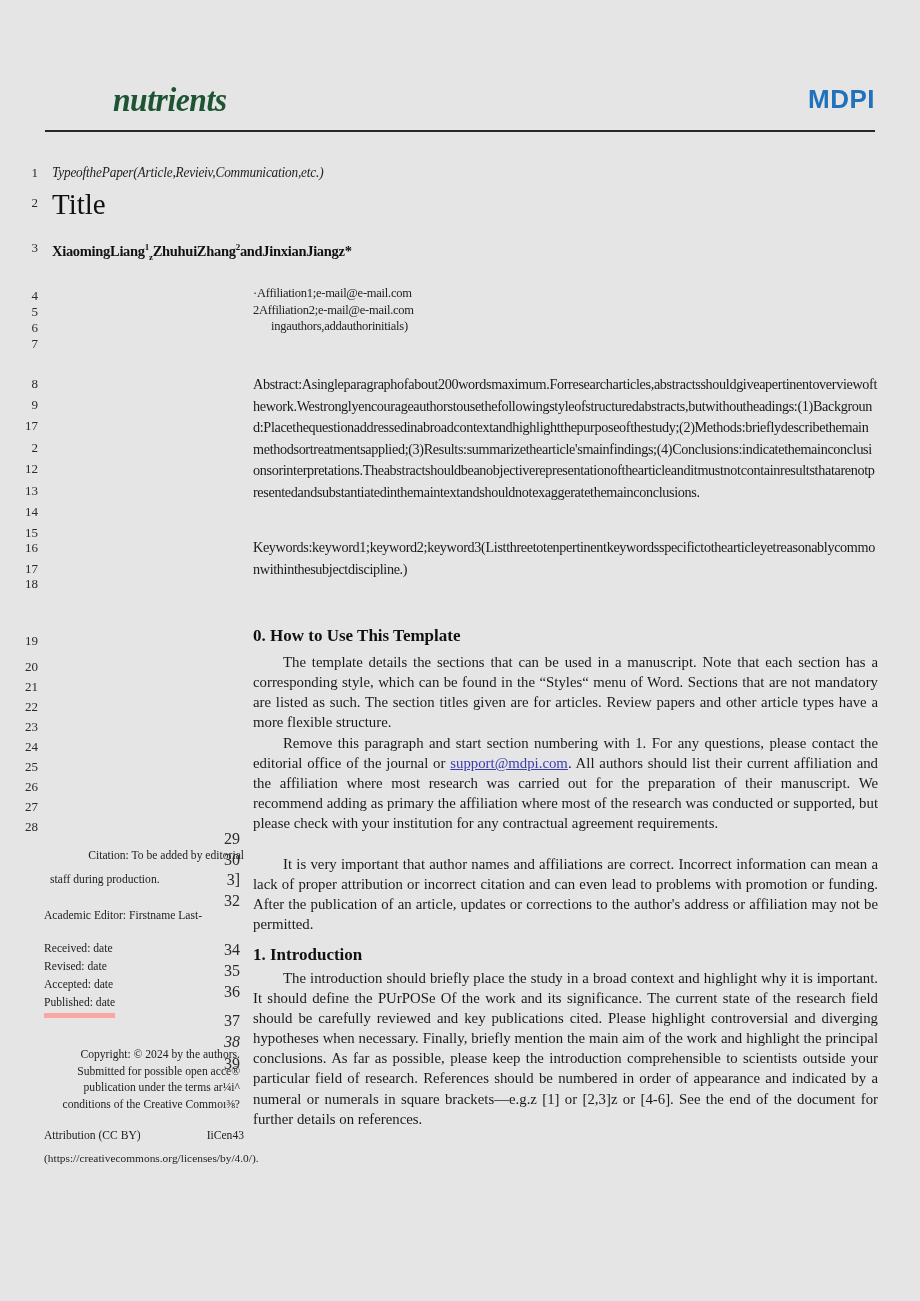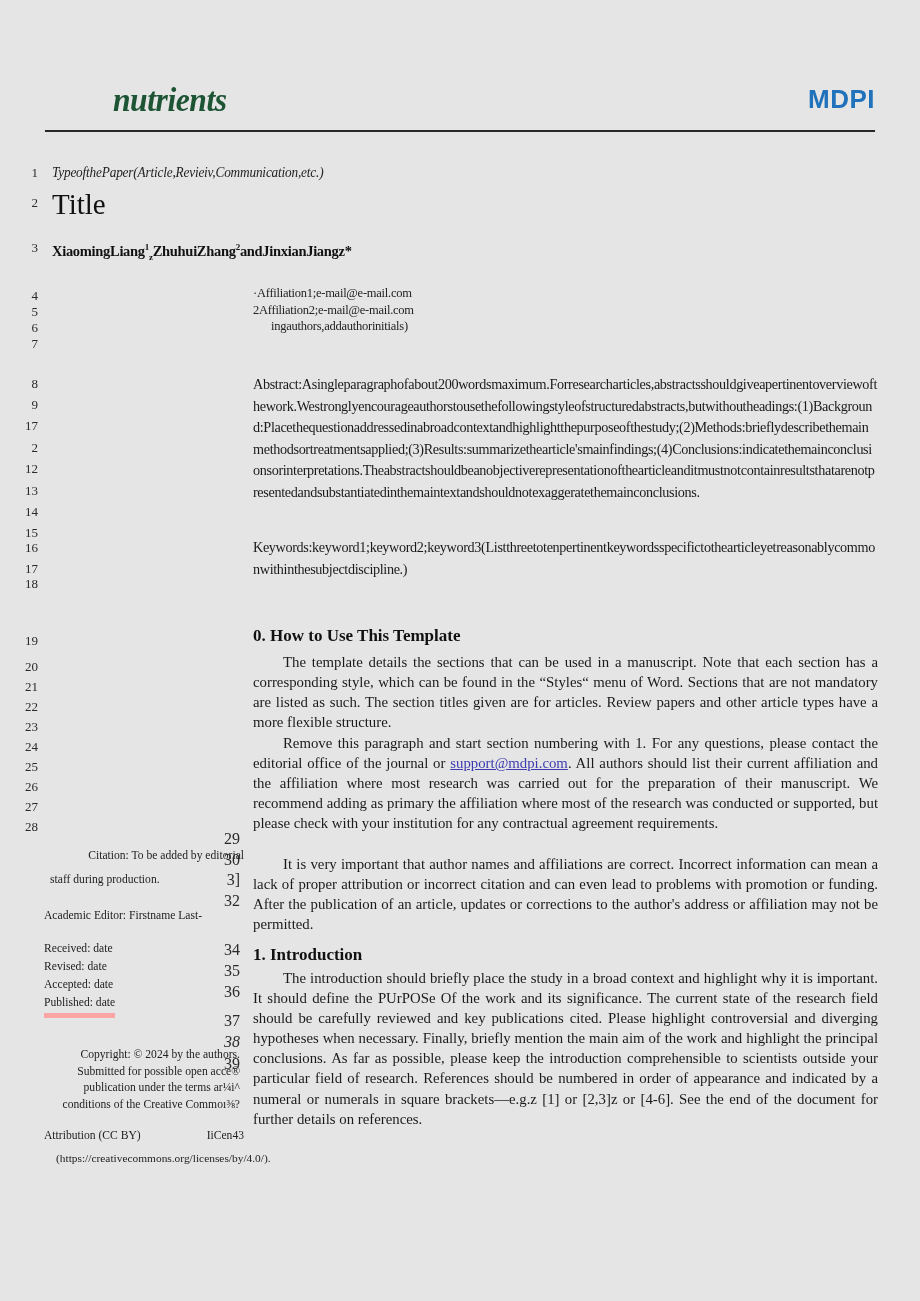--- a/index.html
+++ b/index.html
@@ -190,21 +190,21 @@
     line-height: 16px;
     color: #222;
   }
   .side-citation { top: 848px; text-align: right; width: 200px; }
   .side-citation .l2 { display:block; margin-top: 8px; text-align: left; padding-left: 6px;}
   .side-editor { top: 908px; }
   .side-dates { top: 940px; line-height: 18px; }
   .side-dates .published { border-bottom: 5px solid #fca5a5; display: inline-block; padding-bottom: 1px; }
   .side-copy { top: 1026px; width: 196px; text-align: right; line-height: 16.5px; margin-top: 21px; }
   .side-attrib { top: 1128px; width: 200px; display:flex; justify-content: space-between; }
-  .side-url { top: 1150px; width: 230px; font-size: 11.4px; margin-left: 12px; }
+  .side-url { top: 1150px; width: 230px; font-size: 11.4px; }
 </style>
 </head>
 <body>
 
 <div class="page">
 
   <div class="masthead">
     <div class="journal-logo">nutrients</div>
     <div class="mdpi-logo">MDPI</div>
     <div class="masthead-rule"></div>

